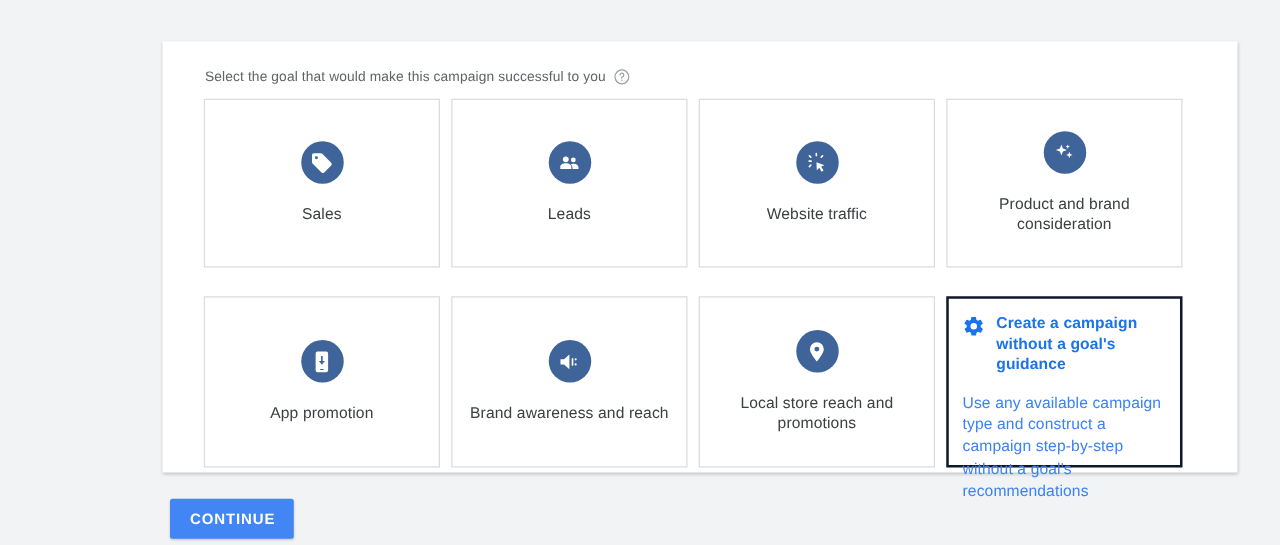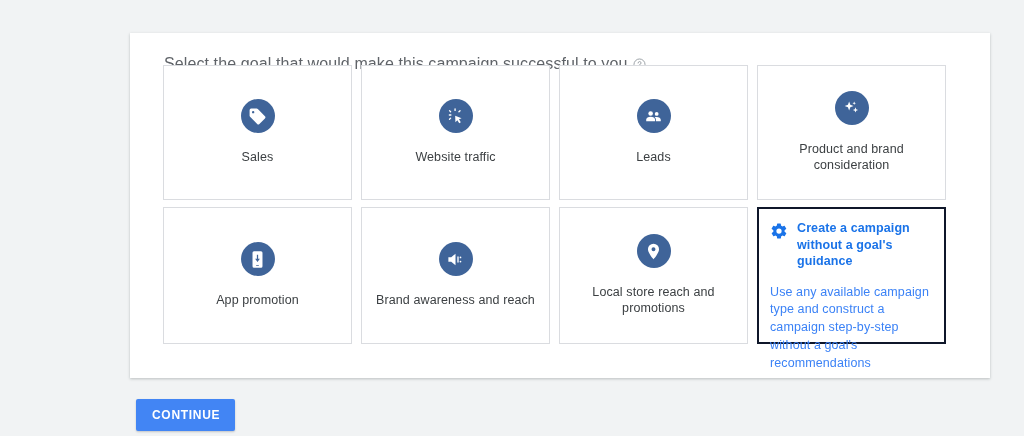--- a/index.html
+++ b/index.html
@@ -29,42 +29,42 @@
   }
   .panel-header {
     position: absolute;
     left: 34px;
     top: 22px;
     display: flex;
     align-items: center;
     gap: 6px;
   }
   .panel-header-text {
-    font-size: 16px;
+    font-size: 11px;
     color: #5f6368;
     letter-spacing: 0.1px;
     white-space: nowrap;
   }
   .help-icon {
     width: 13px;
     height: 13px;
     display: inline-block;
     line-height: 0;
   }
   .help-icon svg { display: block; }
 
   .grid {
     position: absolute;
     left: 33px;
-    top: 32px;
+    top: 46px;
     width: 795px;
     display: grid;
     grid-template-columns: repeat(4, 189px);
     grid-template-rows: 135px 137px;
-    gap: 7px 9px;
+    gap: 23px 9px;
   }
   .card {
     border: 1px solid #dadce0;
     background: #ffffff;
     display: flex;
     flex-direction: column;
     align-items: center;
     justify-content: center;
     box-sizing: border-box;
     cursor: pointer;
@@ -187,41 +187,41 @@
           <svg viewBox="0 0 24 24" width="19" height="19">
             <path d="M21.4 11.6l-9-9A2 2 0 0 0 11 2H4a2 2 0 0 0-2 2v7a2 2 0 0 0 .6 1.4l9 9a2 2 0 0 0 2.8 0l7-7a2 2 0 0 0 0-2.8zM6.5 8A1.5 1.5 0 1 1 8 6.5 1.5 1.5 0 0 1 6.5 8z"></path>
           </svg>
         </span>
         <span class="card-label">Sales</span>
       </div>
 
       <div class="card">
         <span class="card-icon">
           <svg viewBox="0 0 24 24" width="19" height="19">
+            <circle cx="8.4" cy="8.2" r="2.9"></circle>
+            <circle cx="16" cy="8.8" r="2.4"></circle>
+            <path d="M8.4 12.2c-3 0-5.6 1.5-5.6 3.4V18h11.2v-2.4c0-1.9-2.6-3.4-5.6-3.4z"></path>
+            <path d="M16 12.6c-1 0-1.9.2-2.7.5 1.1.8 1.8 1.9 1.8 3.1V18h6.1v-2c0-1.7-2.3-3.4-5.2-3.4z"></path>
+          </svg>
+        </span>
+        <span class="card-label">Leads</span>
+      </div>
+
+      <div class="card">
+        <span class="card-icon">
+          <svg viewBox="0 0 24 24" width="19" height="19">
             <path d="M11.6 11.1l8.1 3.1-3.3 1.3 2.3 3.9-2 1.2-2.3-3.9-2.5 2.5z"></path>
             <rect x="10.6" y="1.6" width="1.7" height="3.6" rx="0.8"></rect>
             <rect x="3.4" y="9.2" width="3.6" height="1.7" rx="0.8"></rect>
             <rect x="4.3" y="3.5" width="1.7" height="3.6" rx="0.8" transform="rotate(-45 5.1 5.3)"></rect>
             <rect x="16.2" y="3.5" width="1.7" height="3.6" rx="0.8" transform="rotate(45 17 5.3)"></rect>
             <rect x="4.3" y="12.9" width="1.7" height="3.6" rx="0.8" transform="rotate(45 5.1 14.7)"></rect>
           </svg>
         </span>
         <span class="card-label">Website traffic</span>
-      </div>
-
-      <div class="card">
-        <span class="card-icon">
-          <svg viewBox="0 0 24 24" width="19" height="19">
-            <circle cx="8.4" cy="8.2" r="2.9"></circle>
-            <circle cx="16" cy="8.8" r="2.4"></circle>
-            <path d="M8.4 12.2c-3 0-5.6 1.5-5.6 3.4V18h11.2v-2.4c0-1.9-2.6-3.4-5.6-3.4z"></path>
-            <path d="M16 12.6c-1 0-1.9.2-2.7.5 1.1.8 1.8 1.9 1.8 3.1V18h6.1v-2c0-1.7-2.3-3.4-5.2-3.4z"></path>
-          </svg>
-        </span>
-        <span class="card-label">Leads</span>
       </div>
 
       <div class="card">
         <span class="card-icon">
           <svg viewBox="0 0 24 24" width="19" height="19">
             <path d="M9 3.3l1.5 4.1 4.1 1.5-4.1 1.5L9 14.5l-1.5-4.1-4.1-1.5 4.1-1.5z"></path>
             <path d="M17 10.5l.9 2.4 2.4.9-2.4.9-.9 2.4-.9-2.4-2.4-.9 2.4-.9z"></path>
             <path d="M15.4 3.2l.6 1.6 1.6.6-1.6.6-.6 1.6-.6-1.6-1.6-.6 1.6-.6z"></path>
           </svg>
         </span>

